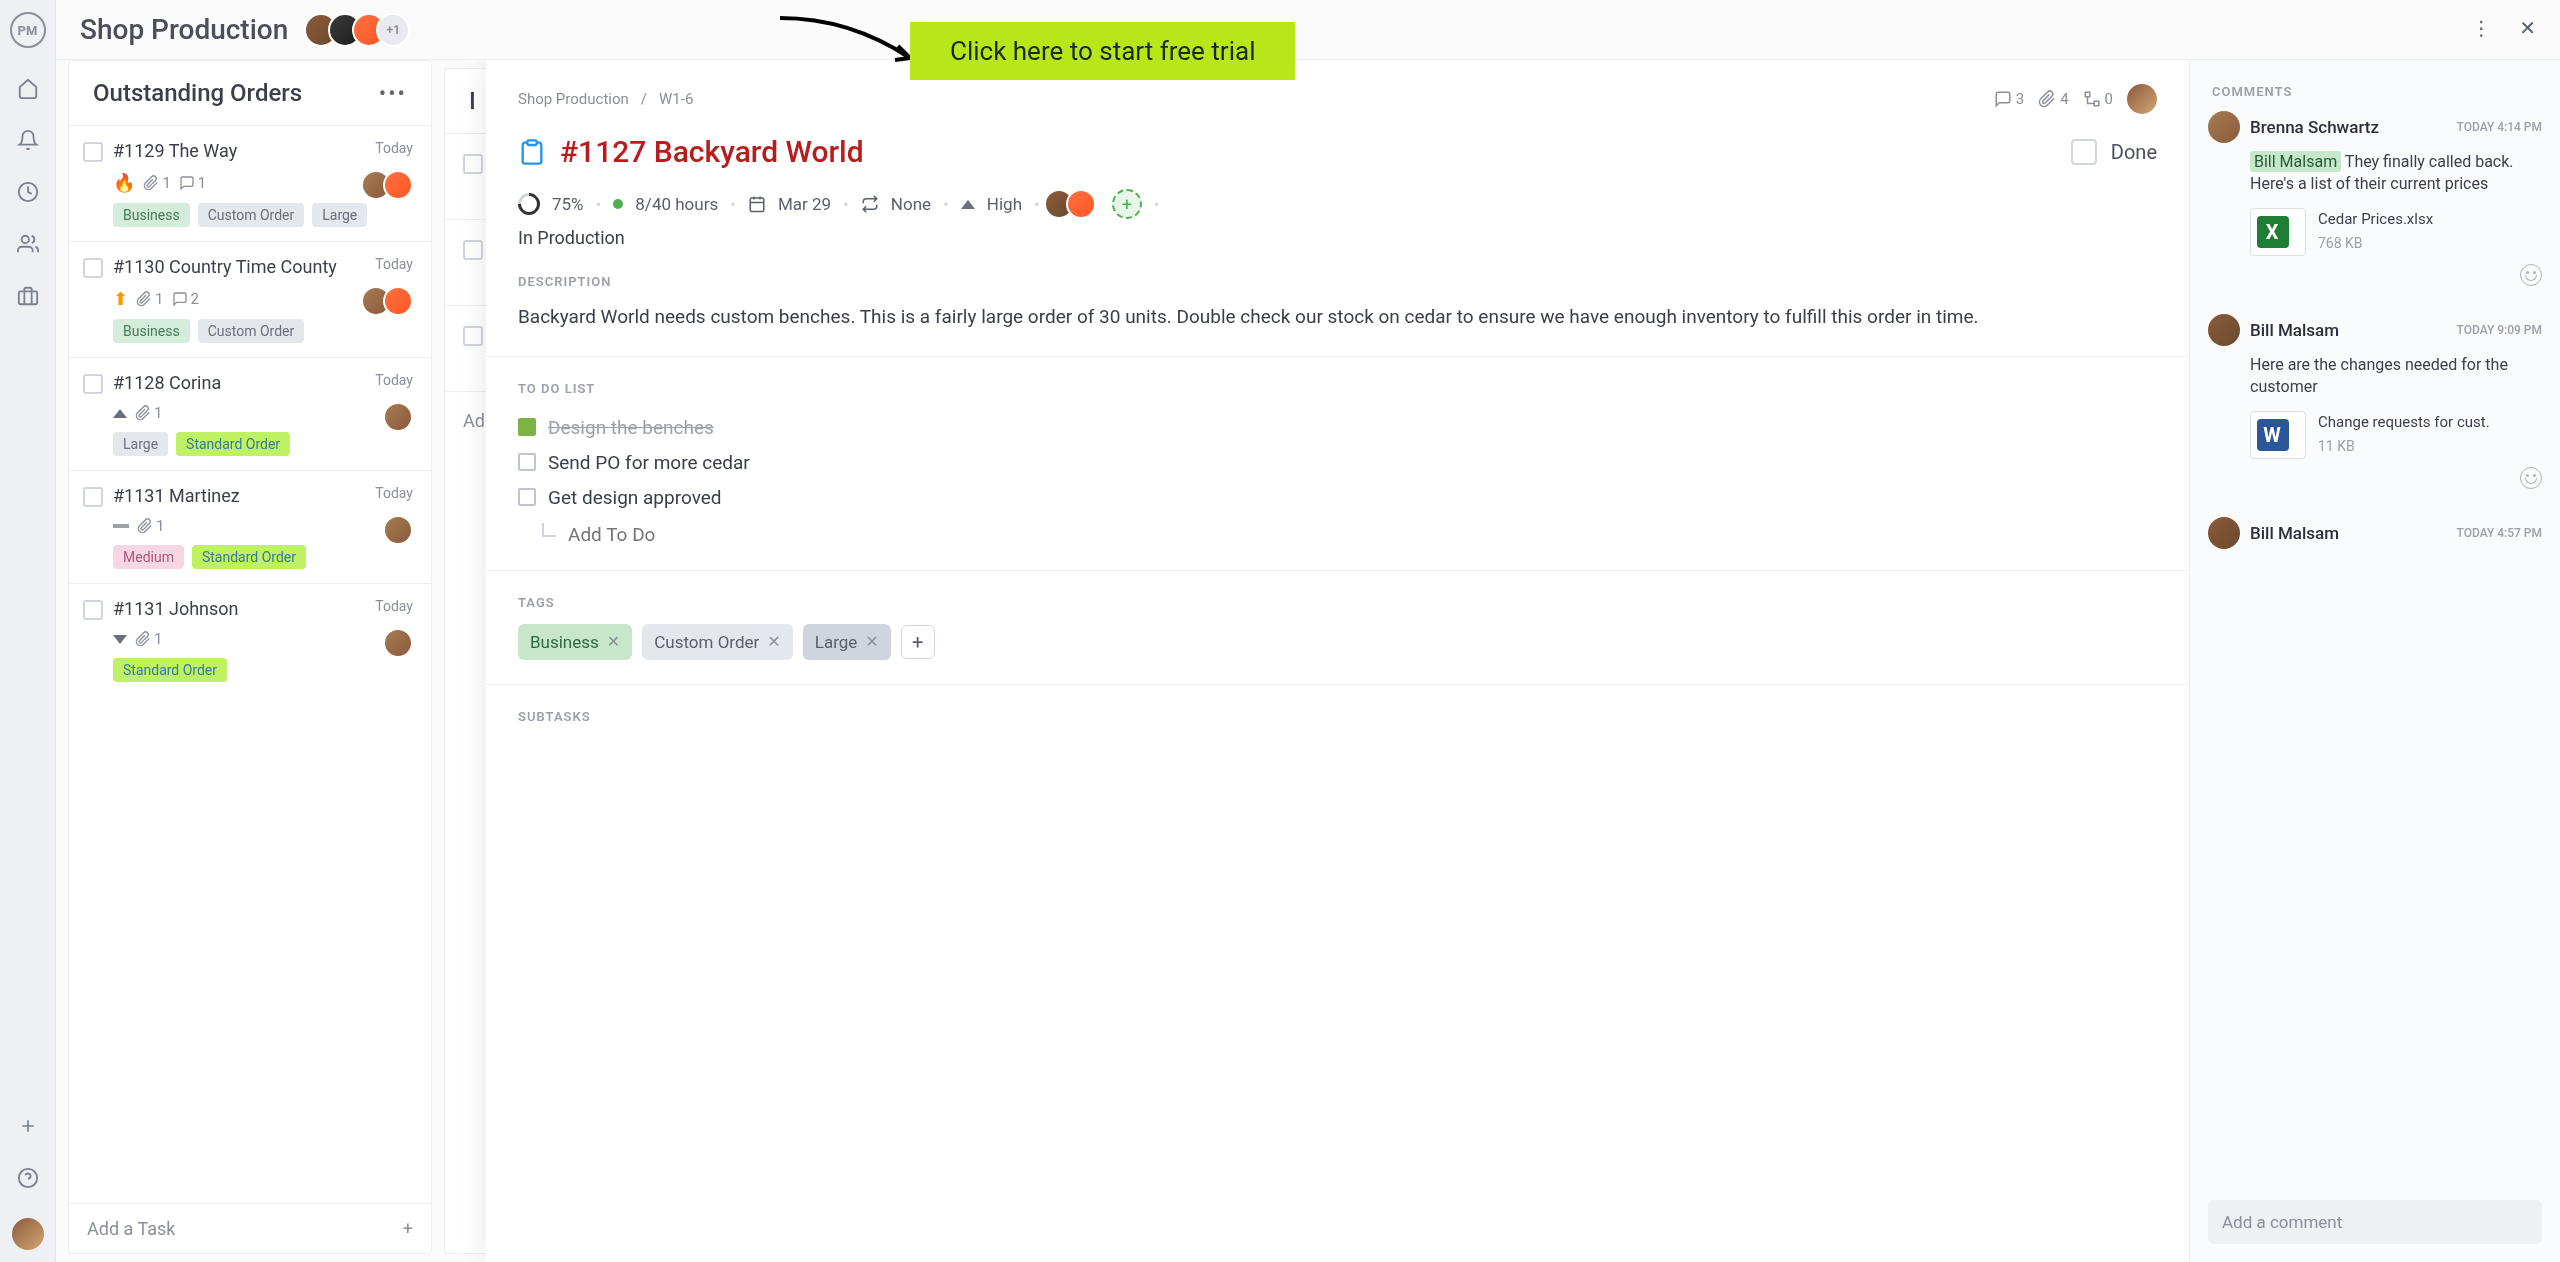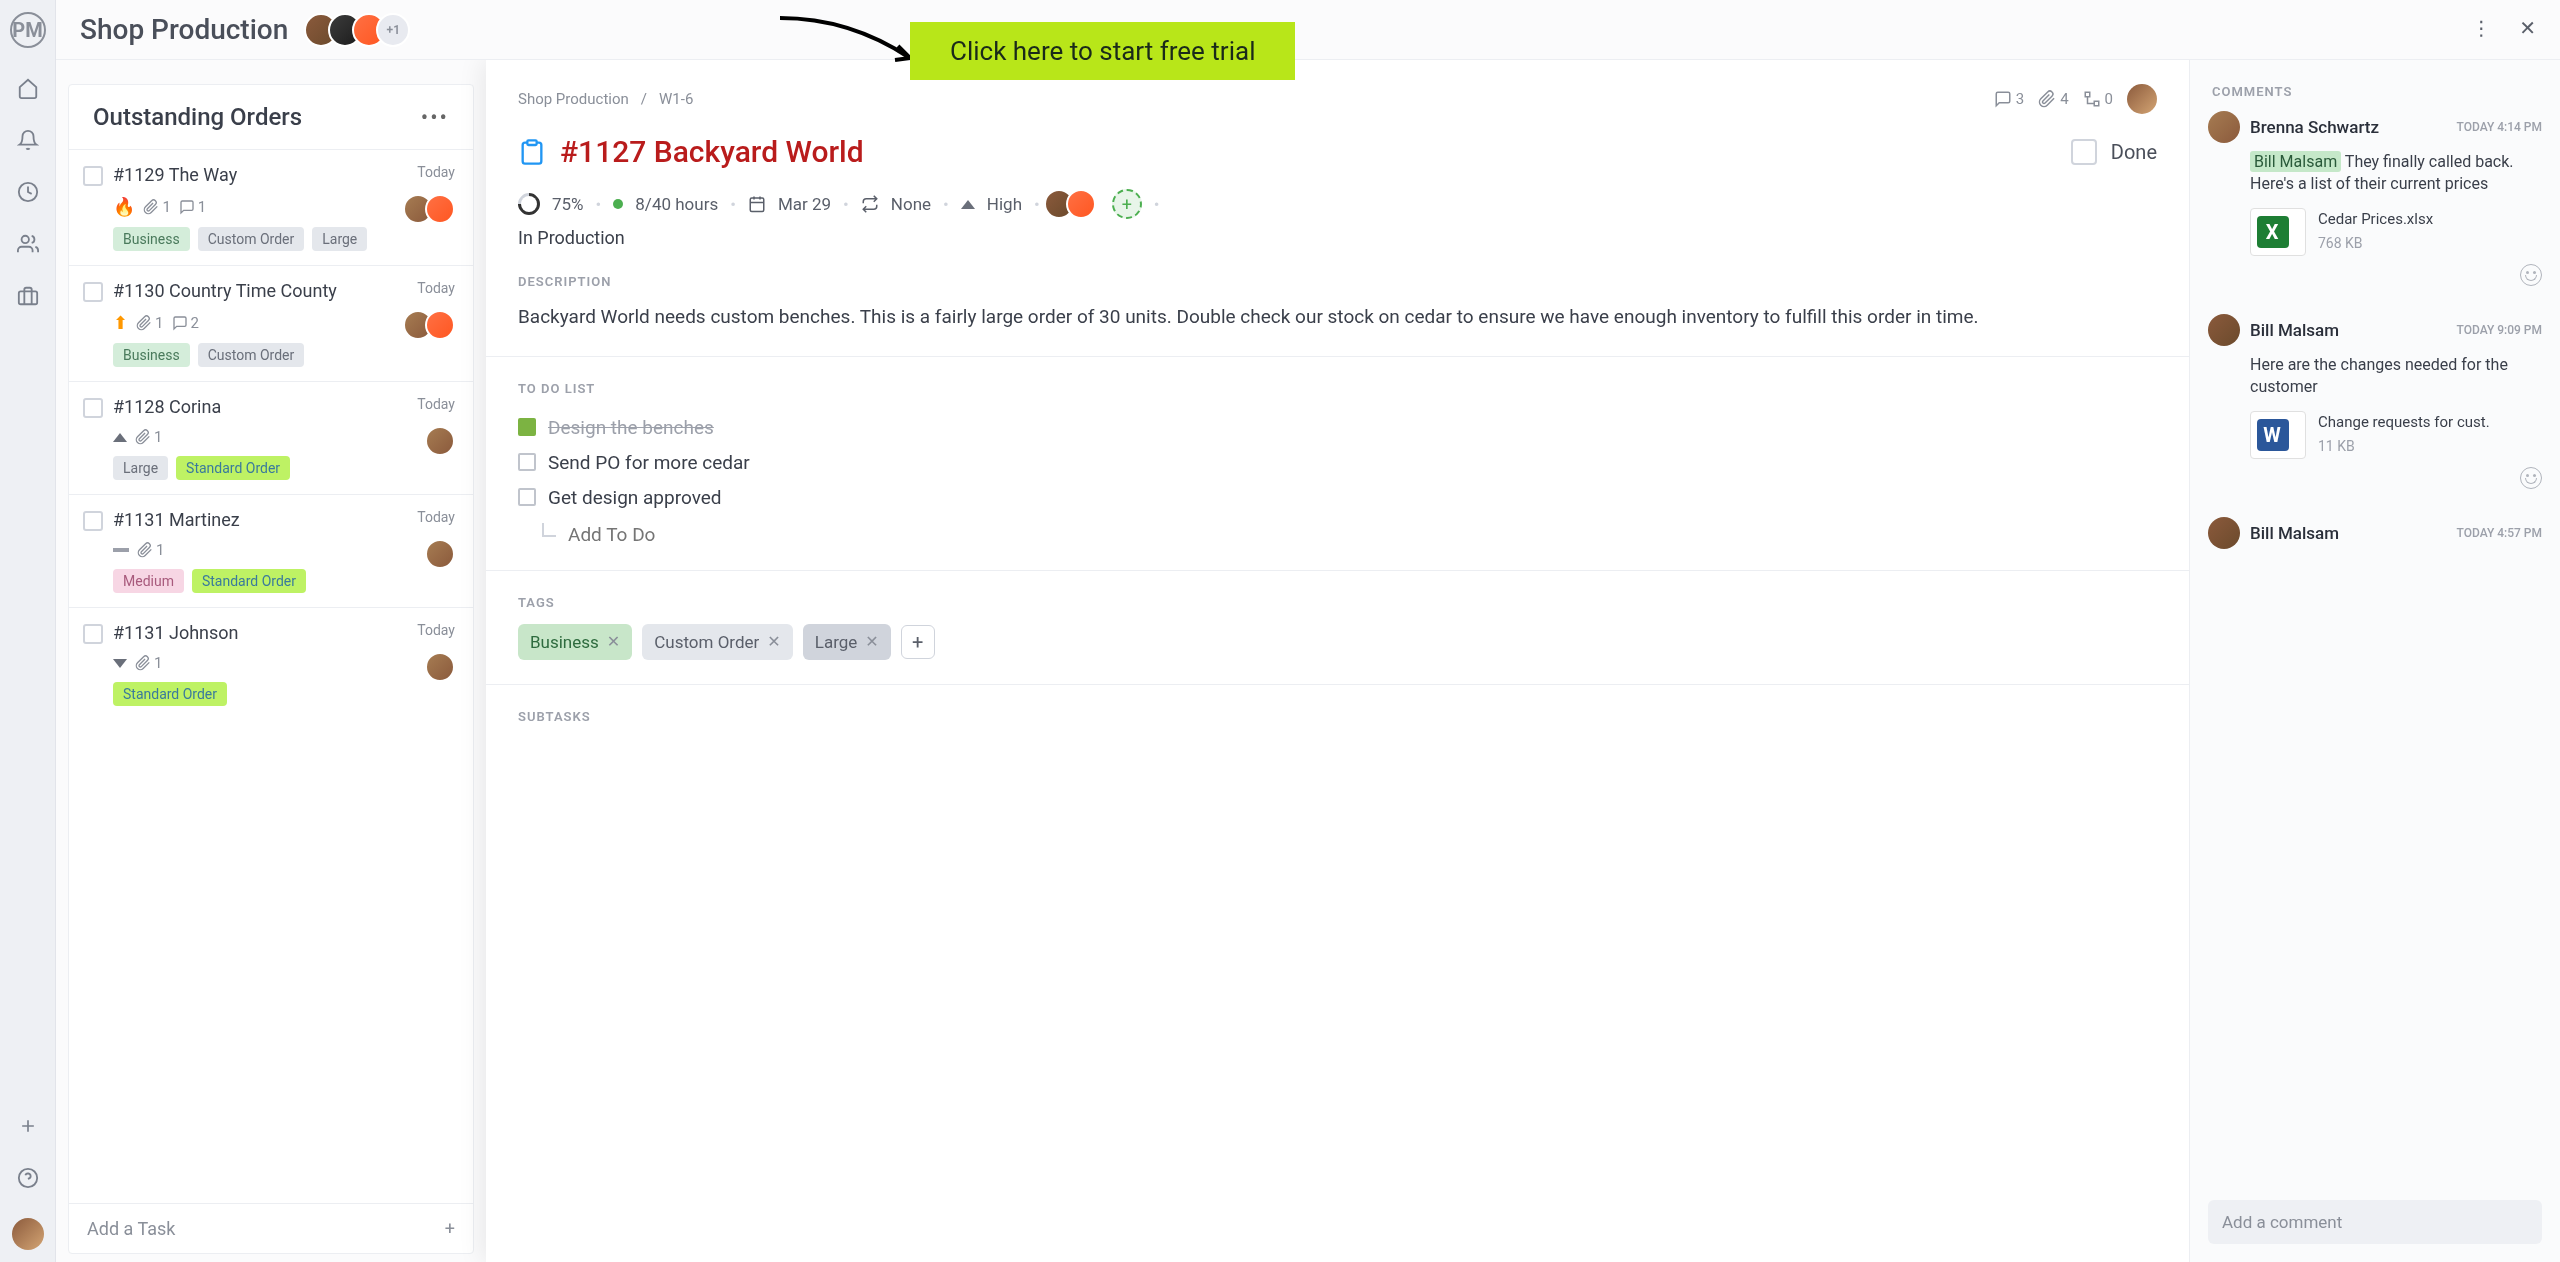--- a/index.html
+++ b/index.html
@@ -1,33 +1,33 @@
 <!DOCTYPE html>
 <html><head>
 <meta charset="utf-8">
 <style>
 * { box-sizing: border-box; margin: 0; padding: 0; font-family: -apple-system, BlinkMacSystemFont, "Segoe UI", Roboto, sans-serif; }
 body { background: #f5f6f8; color: #333; overflow: hidden; height: 1262px; width: 2560px; position: relative; }
 .app { display: flex; height: 100%; }
 .rail { width: 56px; background: #eef0f4; display: flex; flex-direction: column; align-items: center; padding-top: 12px; gap: 28px; border-right: 1px solid #e2e4ea; }
-.rail-logo { width: 36px; height: 36px; border-radius: 50%; border: 2px solid #8a8f99; display: flex; align-items: center; justify-content: center; font-size: 20px; font-weight: 700; color: #8a8f99; }
+.rail-logo { width: 36px; height: 36px; border-radius: 50%; border: 2px solid #8a8f99; display: flex; align-items: center; justify-content: center; font-size: 13px; font-weight: 700; color: #8a8f99; }
 .rail-icon { width: 24px; height: 24px; color: #7a808c; cursor: pointer; display:flex; align-items:center; justify-content:center; }
 .rail-spacer { flex: 1; }
 .rail .rail-avatar { width: 32px; height: 32px; border-radius: 50%; background: linear-gradient(135deg,#8b5a3c,#d4a574); margin-bottom: 12px; }
 
 .main { flex: 1; display: flex; flex-direction: column; background: #fbfbfc; position: relative; }
 .topbar { height: 60px; display: flex; align-items: center; padding: 0 24px; gap: 16px; border-bottom: 1px solid #eceef2; }
 .topbar h1 { font-size: 28px; font-weight: 500; color: #4a4f5a; }
 .avatar-stack { display: flex; }
 .avatar-stack .av { width: 34px; height: 34px; border-radius: 50%; border: 2px solid #fff; margin-left: -10px; }
 .avatar-stack .av:first-child { margin-left: 0; }
 .avatar-stack .more { background: #e8eaf0; color: #8a8f99; font-size: 12px; display: flex; align-items: center; justify-content: center; font-weight: 600; }
 
 .workspace { flex: 1; display: flex; overflow: hidden; position: relative; }
-.column { width: 406px; background: #fff; border: 1px solid #eceef2; border-radius: 4px; margin: 24px 0 8px 12px; display: flex; flex-direction: column; }
+.column { width: 364px; background: #fff; border: 1px solid #eceef2; border-radius: 4px; margin: 0 0 8px 12px; display: flex; flex-direction: column; }
 .col-header { display: flex; align-items: center; justify-content: space-between; padding: 18px 24px; }
 .col-header h2 { font-size: 24px; font-weight: 500; color: #3a3f4a; }
 .dots { font-size: 22px; color: #666; letter-spacing: 2px; cursor: pointer; }
 .cards { flex: 1; overflow-y: auto; }
 .card { border-top: 1px solid #eceef2; padding: 14px 18px 14px 14px; position: relative; }
 .card-row1 { display: flex; align-items: flex-start; gap: 10px; }
 .chk { width: 20px; height: 20px; border: 2px solid #d0d4dc; border-radius: 3px; flex-shrink: 0; margin-top: 2px; cursor: pointer; }
 .card-title { font-size: 18px; color: #3a3f4a; font-weight: 400; flex: 1; }
 .card-date { font-size: 14px; color: #8a8f99; }
 .card-row2 { display: flex; align-items: center; gap: 8px; margin-top: 10px; margin-left: 30px; }

